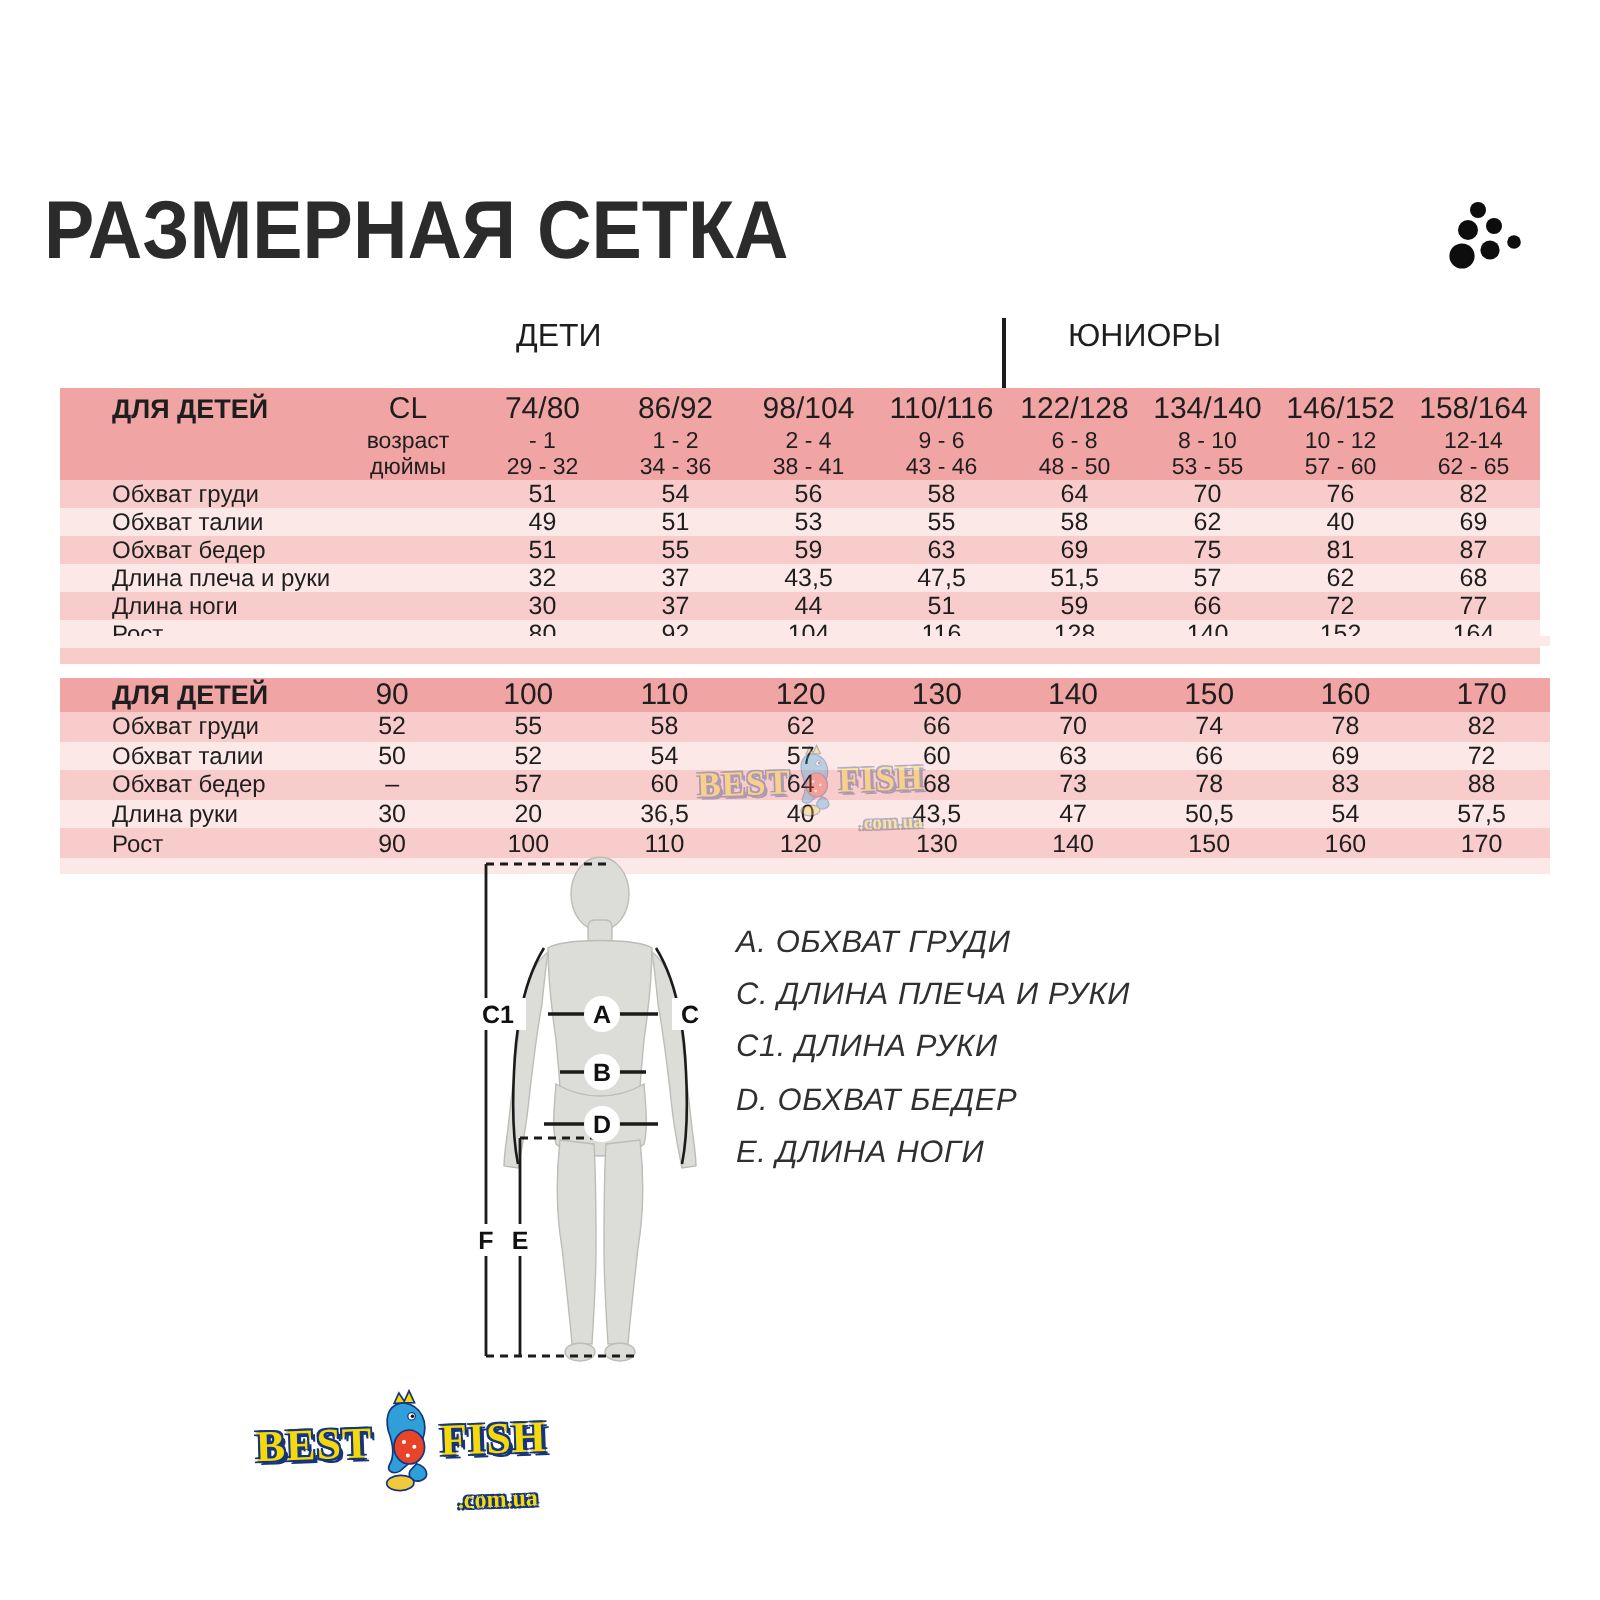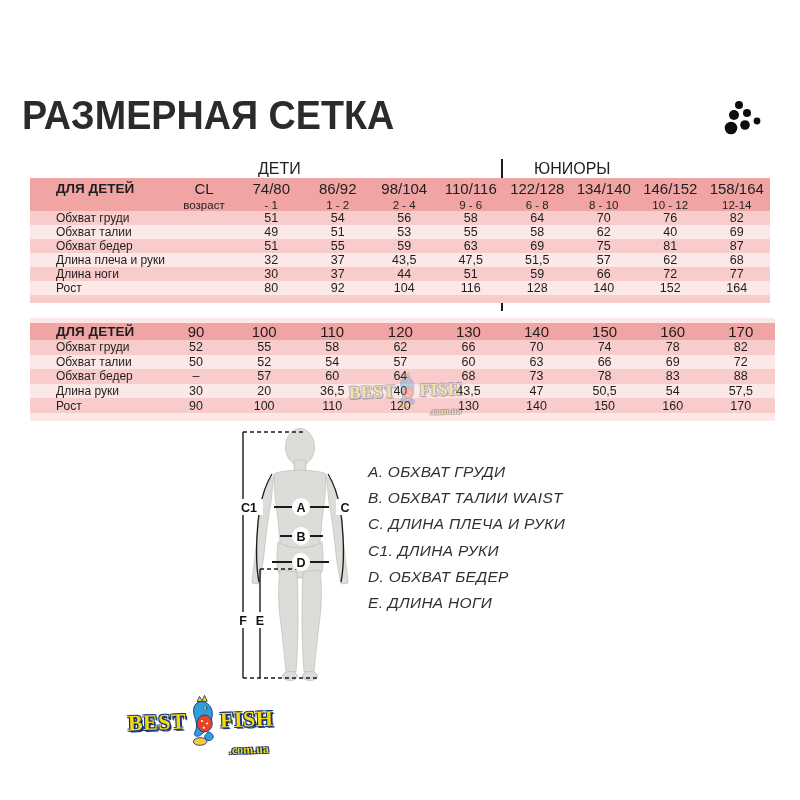--- a/index.html
+++ b/index.html
@@ -14,21 +14,21 @@
     transform:scaleX(.92); transform-origin:left center; letter-spacing:0;
     white-space:nowrap;
   }
   .brand-dots { position:absolute; left:712px; top:97px; }
   
   .grp { position:absolute; top:160px; font-size:16px; color:#1e1e1e; }
   .grp.children { left:258px; }
   .grp.juniors  { left:506px;margin-left:28px; }
   .vdivider { position:absolute; left:501px; top:159px; width:2px; height:152px; background:#1c1c1c; }
   
-  table { border-collapse:collapse; table-layout:fixed; position:absolute; }
+  table { border-collapse:collapse; table-layout:fixed; position:absolute;margin-top:16px; }
   th,td { font-weight:normal; text-align:center; padding:0; color:#1e1e1e; white-space:nowrap; overflow:hidden; }
   .t1 { left:30px; top:178px; }
   .t1 thead th { background:#f1a4a4; }
   .t1 thead tr:first-child th { height:20px; font-size:15px; }
   .t1 thead tr:nth-child(2) th, .t1 thead tr:nth-child(3) th { height:13px; font-size:11.5px; }
   .t1 tbody td { height:13.5px; font-size:12.5px; }
   .t1 tbody tr:nth-child(odd)  { background:#f9cccc; }
   .t1 tbody tr:nth-child(even) { background:#fde8e8; }
   .t2 { left:30px; top:323px; }
   .t2 thead th { background:#f1a4a4; height:17px; font-size:15px; }
@@ -102,20 +102,32 @@
         <th class="lbl"></th>
         <th>возраст</th>
         <th>- 1</th>
         <th>1 - 2</th>
         <th>2 - 4</th>
         <th>9 - 6</th>
         <th>6 - 8</th>
         <th>8 - 10</th>
         <th>10 - 12</th>
         <th>12-14</th>
+      </tr>
+      <tr>
+        <th class="lbl"></th>
+        <th>дюймы</th>
+        <th>29 - 32</th>
+        <th>34 - 36</th>
+        <th>38 - 41</th>
+        <th>43 - 46</th>
+        <th>48 - 50</th>
+        <th>53 - 55</th>
+        <th>57 - 60</th>
+        <th>62 - 65</th>
       </tr>
     </thead>
   <tbody>
       <tr>
         <td class="lbl">Обхват груди</td>
         <td></td>
         <td>51</td>
         <td>54</td>
         <td>56</td>
         <td>58</td>
@@ -320,21 +332,20 @@
     <text x="71" y="146.5">D</text>
     <text x="19" y="91.5">C1</text>
     <text x="115" y="91.5">C</text>
     <text x="13" y="204.5">F</text>
     <text x="30" y="204.5">E</text>
   </g>
 </svg>
 
 <div class="legend">
   <div class="legend-item">A. ОБХВАТ ГРУДИ</div>
-  <div class="legend-item">B. ОБХВАТ ТАЛИИ WAIST</div>
   <div class="legend-item">C. ДЛИНА ПЛЕЧА И РУКИ</div>
   <div class="legend-item">C1. ДЛИНА РУКИ</div>
   <div class="legend-item">D. ОБХВАТ БЕДЕР</div>
   <div class="legend-item">E. ДЛИНА НОГИ</div>
 </div>
 
 <div class="bestfish faint">
   <div class="bf-row">
     <span class="bf-word">BEST</span>
     <svg width="30" height="52" viewBox="0 0 40 62">

